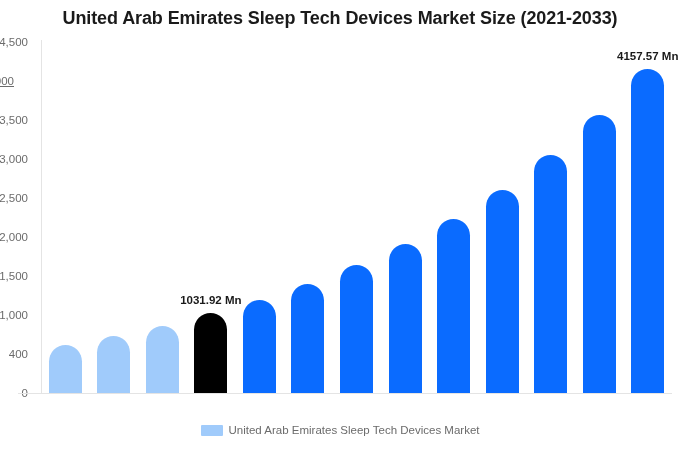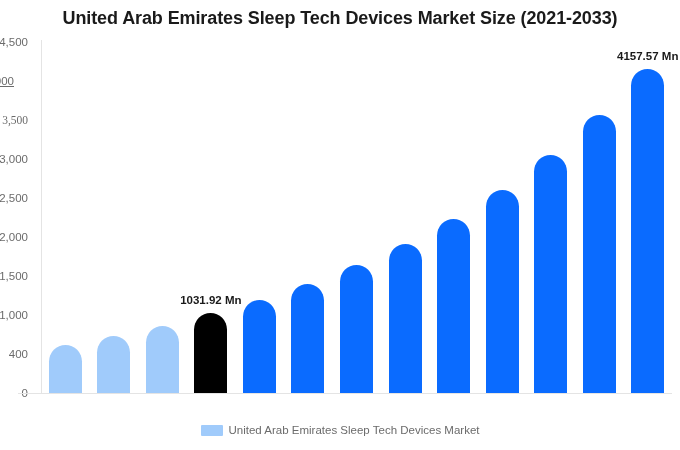--- a/index.html
+++ b/index.html
@@ -144,21 +144,21 @@
 </head>
 <body>
 
 <div id="chart-root">
 
   <div class="chart-title">United Arab Emirates Sleep Tech Devices Market Size (2021-2033)</div>
 
   <div id="y-axis">
       <div class="ytick-label" style="top: 42px; right: 6px;">4,500</div>
       <div class="ytick-label" style="top: 81px; right: 20px; text-decoration: underline;">4,000</div>
-      <div class="ytick-label" style="top: 120px; right: 6px; font-family: Liberation Serif, serif;">3,500</div>
+      <div class="ytick-label" style="top: 120px; right: 6px;">3,500</div>
       <div class="ytick-label" style="top: 159px; right: 6px;">3,000</div>
       <div class="ytick-label" style="top: 198px; right: 6px;">2,500</div>
       <div class="ytick-label" style="top: 237px; right: 6px;">2,000</div>
       <div class="ytick-label" style="top: 276px; right: 6px;">1,500</div>
       <div class="ytick-label" style="top: 315px; right: 6px;">1,000</div>
       <div class="ytick-label" style="top: 354px; right: 6px;">400</div>
       <div class="ytick-label" style="top: 393px; right: 6px;">0</div>
     </div>
 
   <div class="axis-line-y"></div>

